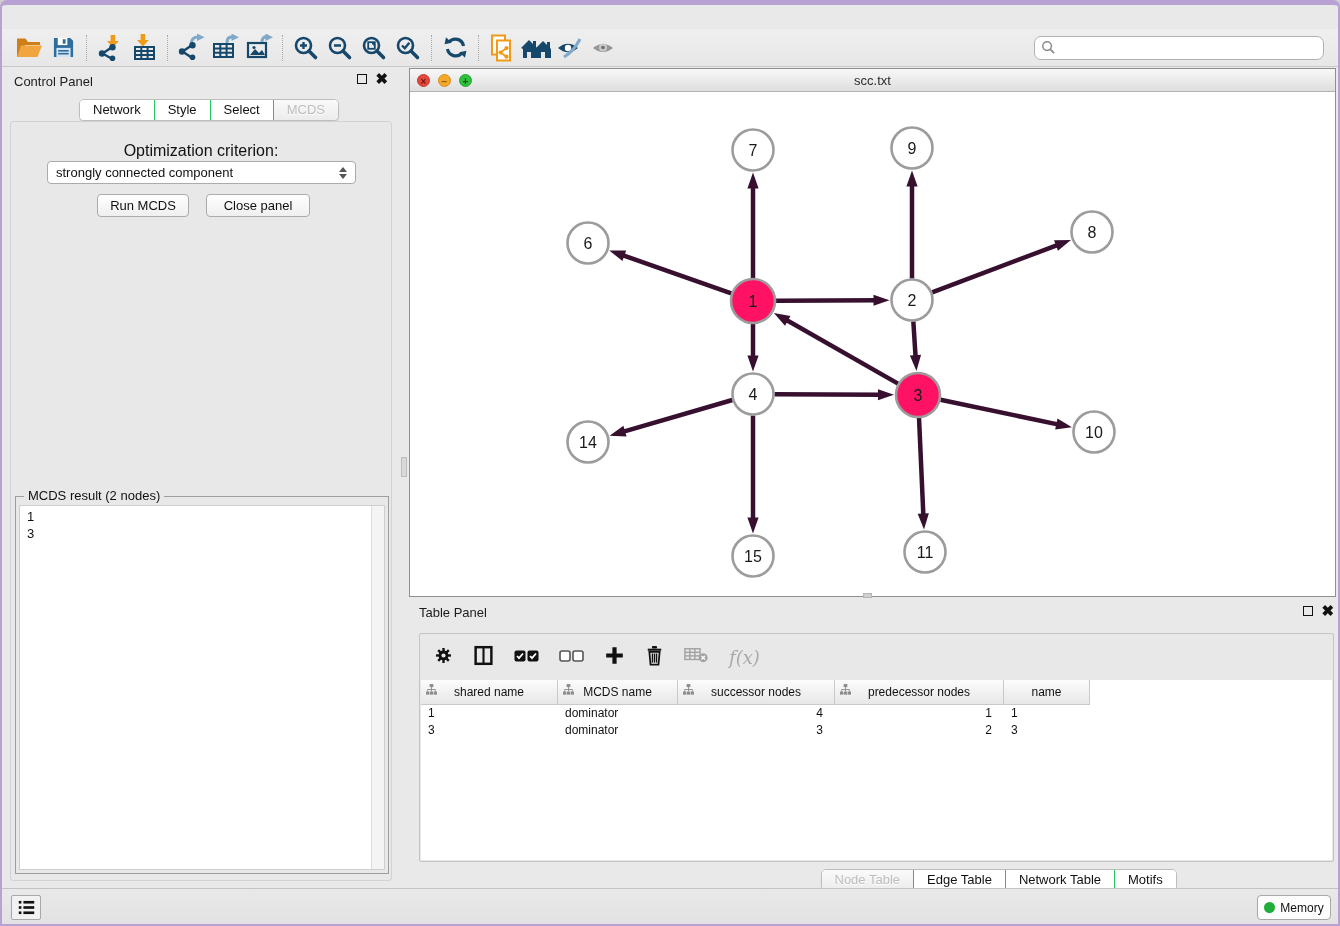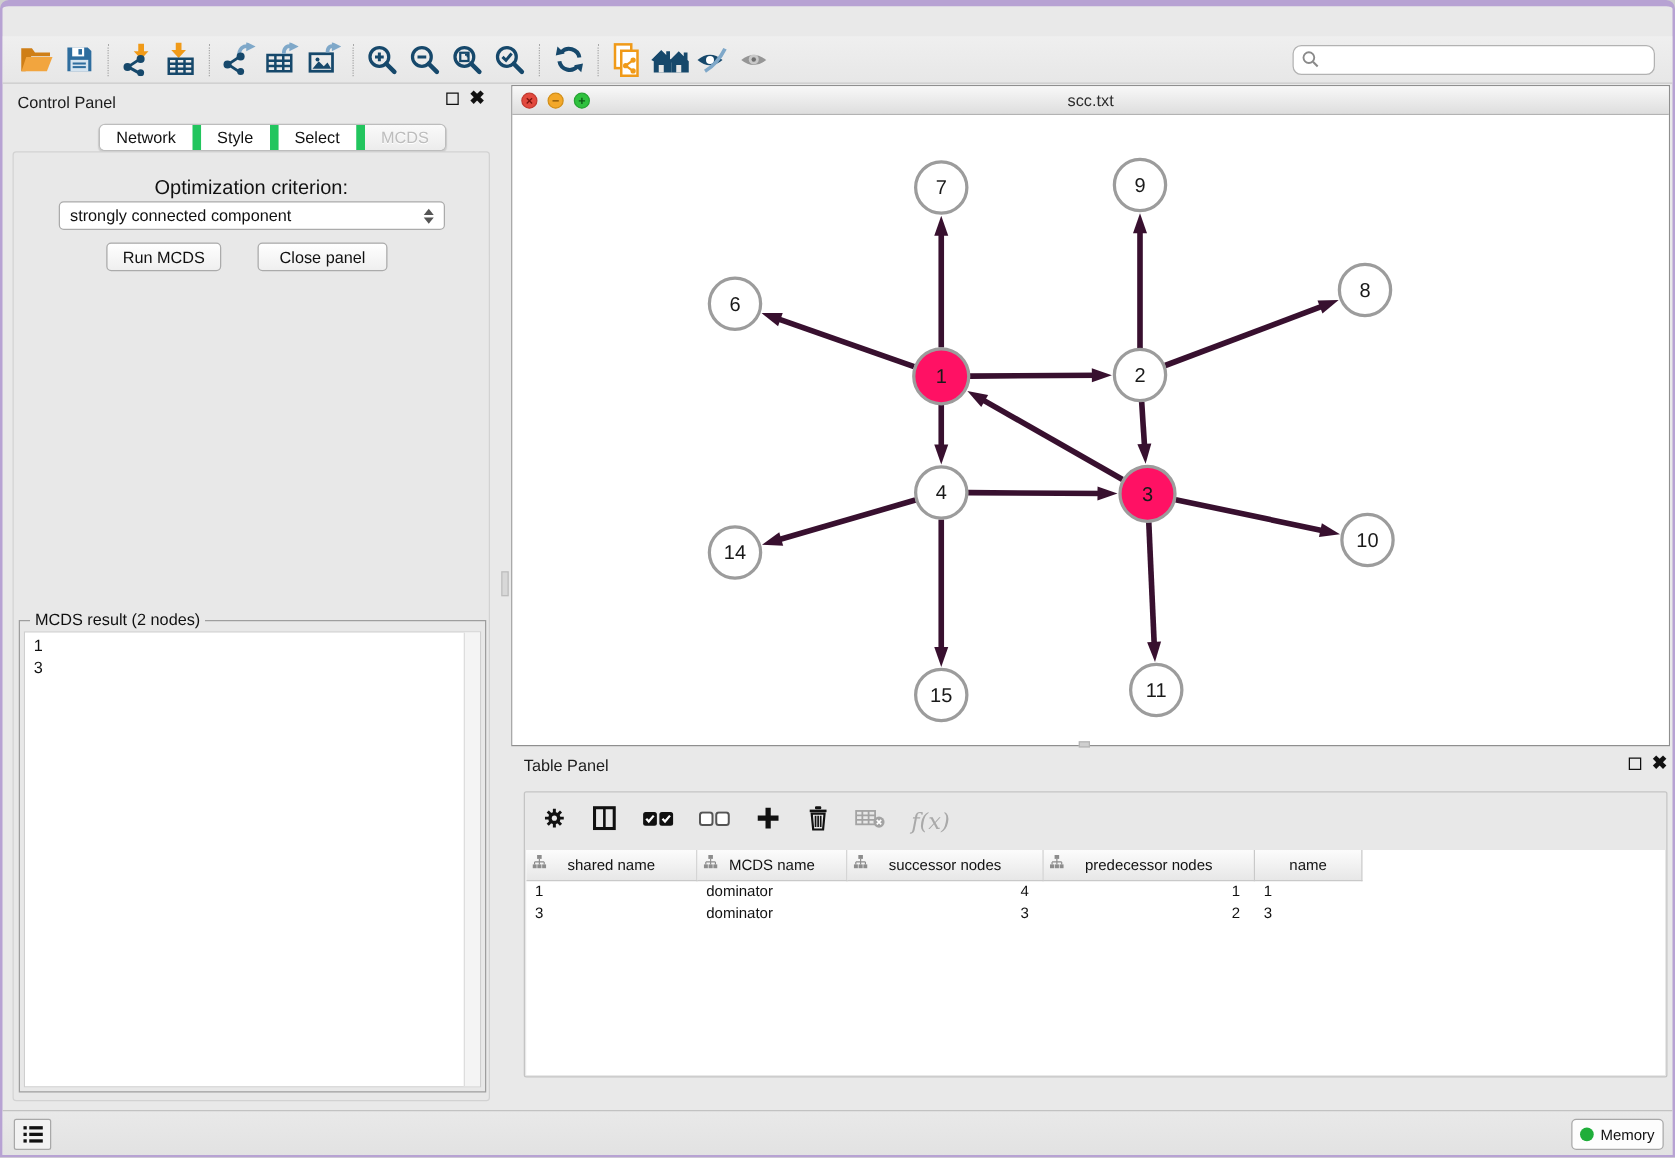--- a/index.html
+++ b/index.html
@@ -30,39 +30,39 @@
   .control-panel { position:absolute; left:0; top:63px; width:396px; height:827px; }
   .panel-header { position:absolute; top:6px; left:12px; font-size:13px; color:#1c1c1c; }
   .panel-icons { position:absolute; top:5px; right:10px; display:flex; gap:8px; align-items:center; }
   .float-icon { width:10px; height:10px; border:1.6px solid #111; display:inline-block; }
   .close-icon { font-size:15px; font-weight:bold; color:#111; line-height:12px; }
 
   .seg-tabs { position:absolute; display:inline-flex; border:1px solid #bdbdbd; border-radius:5px;
               overflow:hidden; background:#fff; box-shadow:0 1px 1px rgba(0,0,0,.12); height:22px; }
   .cp-tabs { top:31px; left:77px; }
   .seg-tab { padding:0 13px; font-size:13px; line-height:20px; color:#111; background:#fff;
-             border-right:7px solid #22c55e; cursor:default; }
+             border-right:1px solid #22c55e; cursor:default; }
   .seg-tab:last-child { border-right:none; }
   .seg-tab.active { background:linear-gradient(#fafafa,#ececec); color:#bdbdbd; text-shadow:0 1px 0 #fff; }
 
   .cp-content { position:absolute; left:8px; top:53px; width:382px; height:760px;
                 background:#e8e8e8; border:1px solid #d2d2d2; border-radius:3px; }
   .opt-label { position:absolute; top:20px; width:100%; text-align:center; font-size:16px; color:#111; }
   .criterion-select { position:absolute; left:36px; top:39px; width:309px; height:23px; background:#fff;
                       border:1px solid #ababab; border-radius:4px; font-size:13px; color:#111;
                       display:flex; align-items:center; padding:0 8px; }
   .criterion-select .lbl { flex:1; }
   .stepper { display:flex; flex-direction:column; gap:2px; align-items:center; }
   .stepper i { width:0; height:0; border-left:4px solid transparent; border-right:4px solid transparent; }
   .stepper .up { border-bottom:5px solid #555; }
   .stepper .dn { border-top:5px solid #555; }
   .cp-btn { position:absolute; top:72px; height:23px; background:linear-gradient(#ffffff,#efefef);
             border:1px solid #ababab; border-radius:4px; font-size:13px; color:#111;
             display:flex; align-items:center; justify-content:center; }
-  .btn-run { left:74px; width:92px; }
+  .btn-run { left:86px; width:92px; }
   .btn-close { left:195px; width:104px; }
 
   .fieldset { position:absolute; left:4px; top:374px; width:374px; height:378px;
               border:1px solid #9e9e9e; background:#e8e8e8; }
   .fieldset .legend { position:absolute; top:-9px; left:8px; background:#e8e8e8; padding:0 4px;
                       font-size:13px; color:#111; }
   .result-area { position:absolute; left:3px; top:8px; right:3px; bottom:3px; background:#fff;
                  border:1px solid #cfcfcf; font-size:13px; color:#111; padding:2px 0 0 7px; line-height:17px; }
   .result-scroll { position:absolute; top:0; right:0; bottom:0; width:13px; background:#f4f4f4;
                    border-left:1px solid #ddd; }
@@ -533,20 +533,26 @@
             <div class="tr">
               <div class="td left" style="width: 137px;">3</div>
               <div class="td left" style="width: 120px;">dominator</div>
               <div class="td right" style="width: 157px;">3</div>
               <div class="td right" style="width: 169px;">2</div>
               <div class="td left" style="width: 86px;">3</div>
             </div>
           </div>
       </div>
     </div>
+    <div class="seg-tabs tp-tabs" id="tp-tabs">
+        <div class="seg-tab active">Node Table</div>
+        <div class="seg-tab">Edge Table</div>
+        <div class="seg-tab">Network Table</div>
+        <div class="seg-tab">Motifs</div>
+      </div>
   </div>
 
   <div class="statusbar">
     <div class="list-btn">
       <svg width="19" height="17" viewBox="0 0 24 22">
           <g fill="#111">
             <rect x="2" y="2.5" width="3.4" height="3.4"></rect>
             <rect x="8" y="2.5" width="14" height="3.4"></rect>
             <rect x="2" y="9.3" width="3.4" height="3.4"></rect>
             <rect x="8" y="9.3" width="14" height="3.4"></rect>

